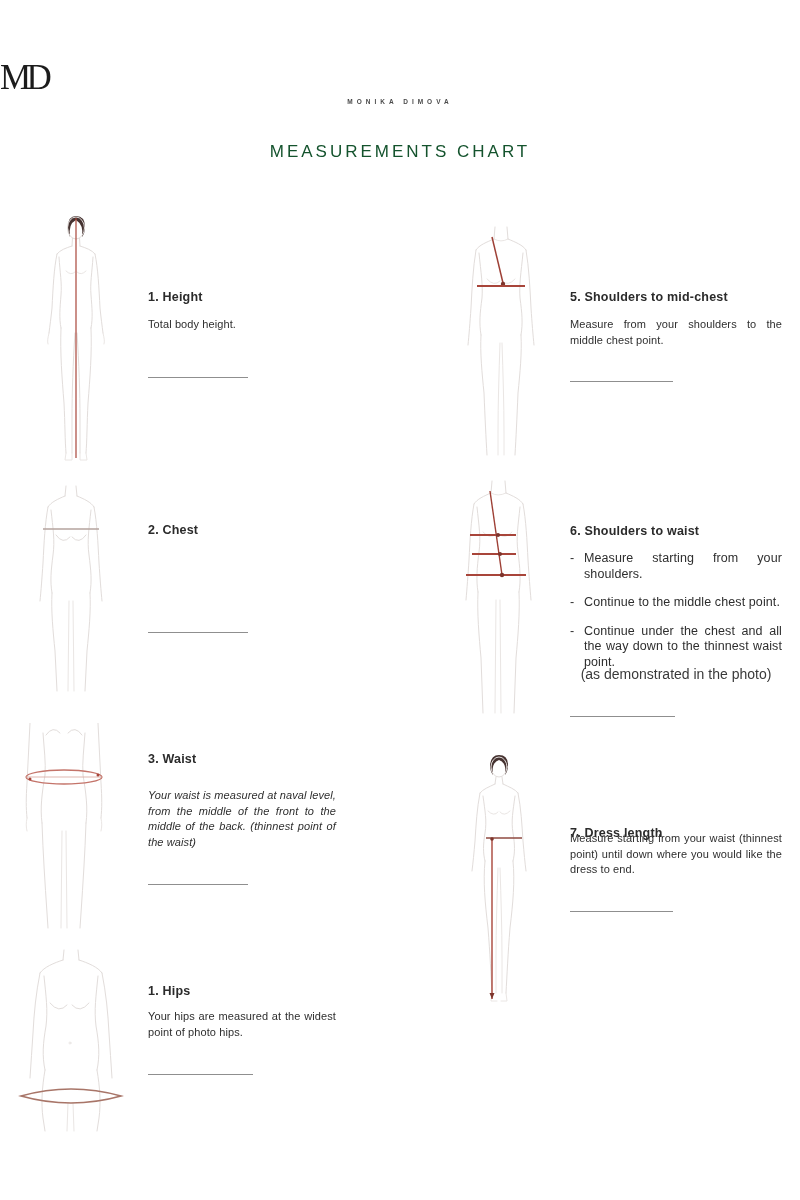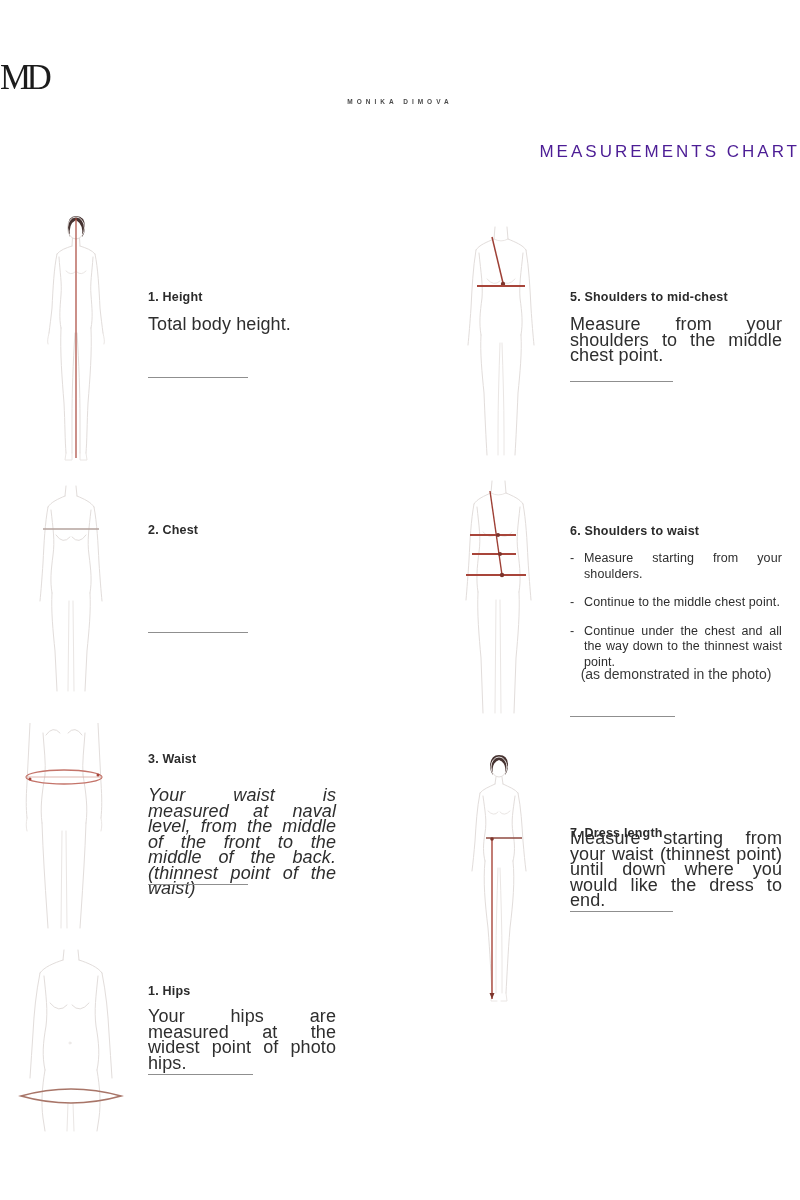--- a/index.html
+++ b/index.html
@@ -25,37 +25,37 @@
   }
   .brand-name {
     position: absolute; top: 98px; left: 0; right: 0;
     text-align: center;
     font-size: 6.5px; font-weight: bold;
     letter-spacing: 4px;
     color: #4a4a4a;
   }
   .chart-title {
     position: absolute; top: 142px; left: 0; right: 0;
-    text-align: right;
+    text-align: center;
     font-size: 17px; font-weight: 500;
     letter-spacing: 3px;
-    color: #4c1d95;
+    color: #14532d;
   }
   
   .fig { position: absolute; }
   .fig svg { display: block; }
   
   .sec-title {
     position: absolute;
     font-size: 12.5px; font-weight: 600; letter-spacing: .2px;
     color: #2b2b2b;
   }
   .sec-body {
     position: absolute;
-    font-size: 18px; line-height: 15.5px; letter-spacing: .1px;
+    font-size: 11px; line-height: 15.5px; letter-spacing: .1px;
     color: #2e2e2e;
     text-align: justify;
   }
   .blank-line {
     position: absolute;
     border-top: 1px solid #8f8f8f;
     height: 0;
   }
   .bullets { position: absolute; }
   .bullet {

